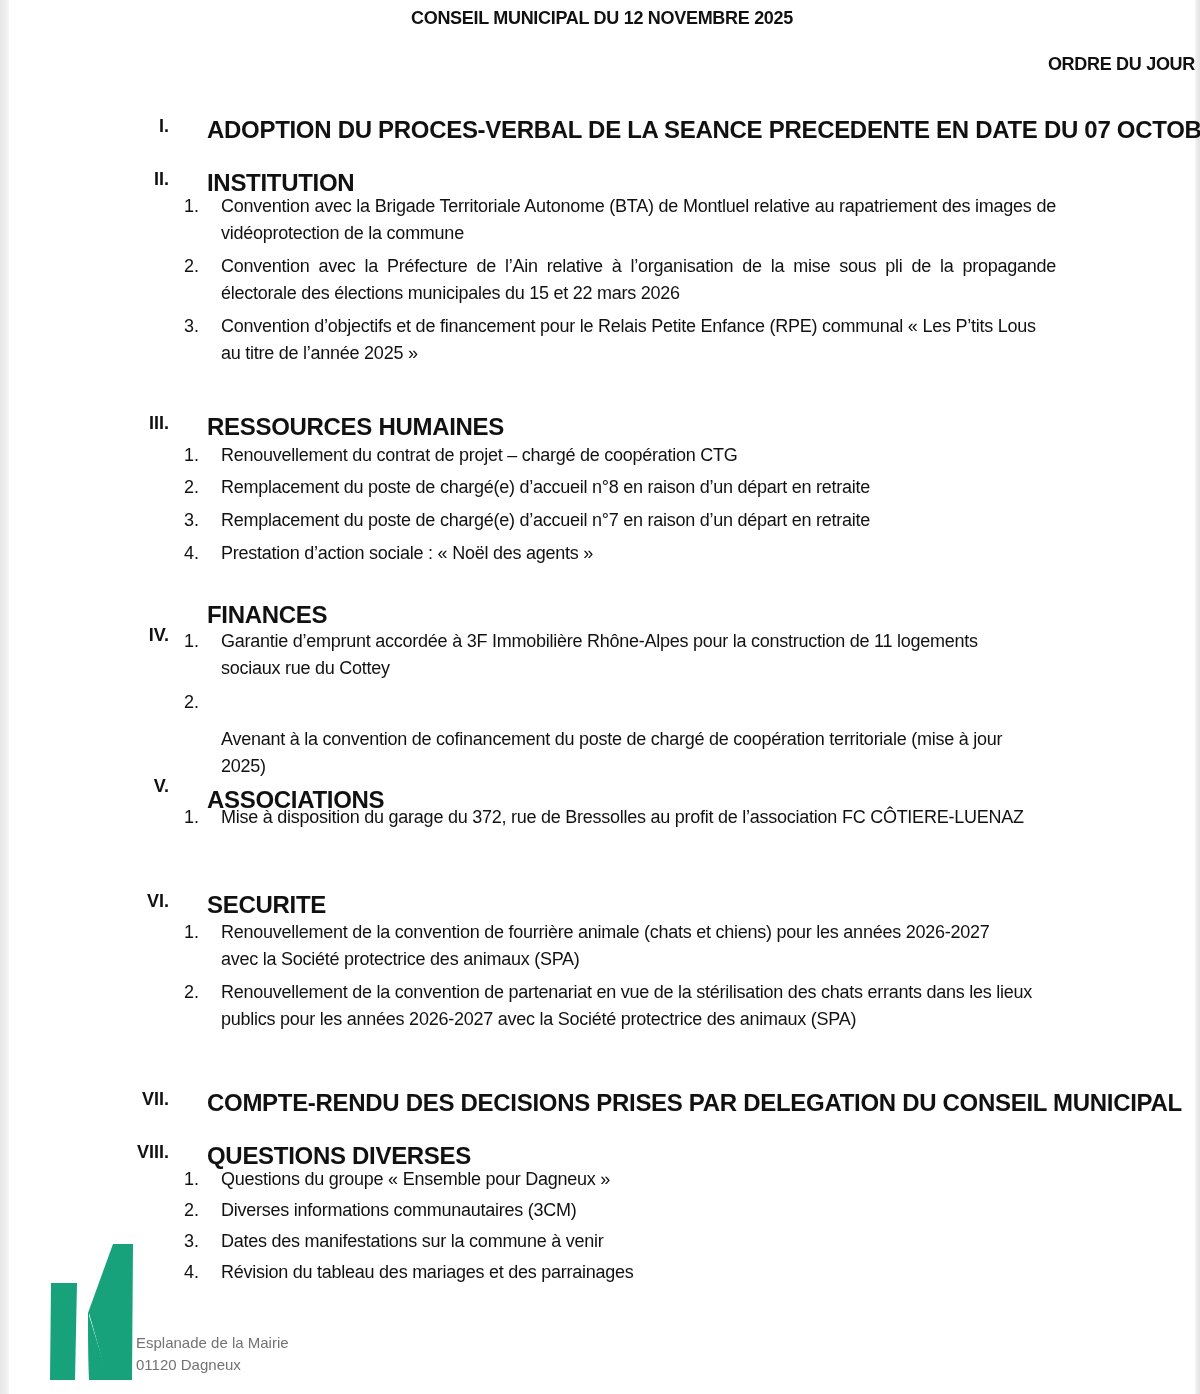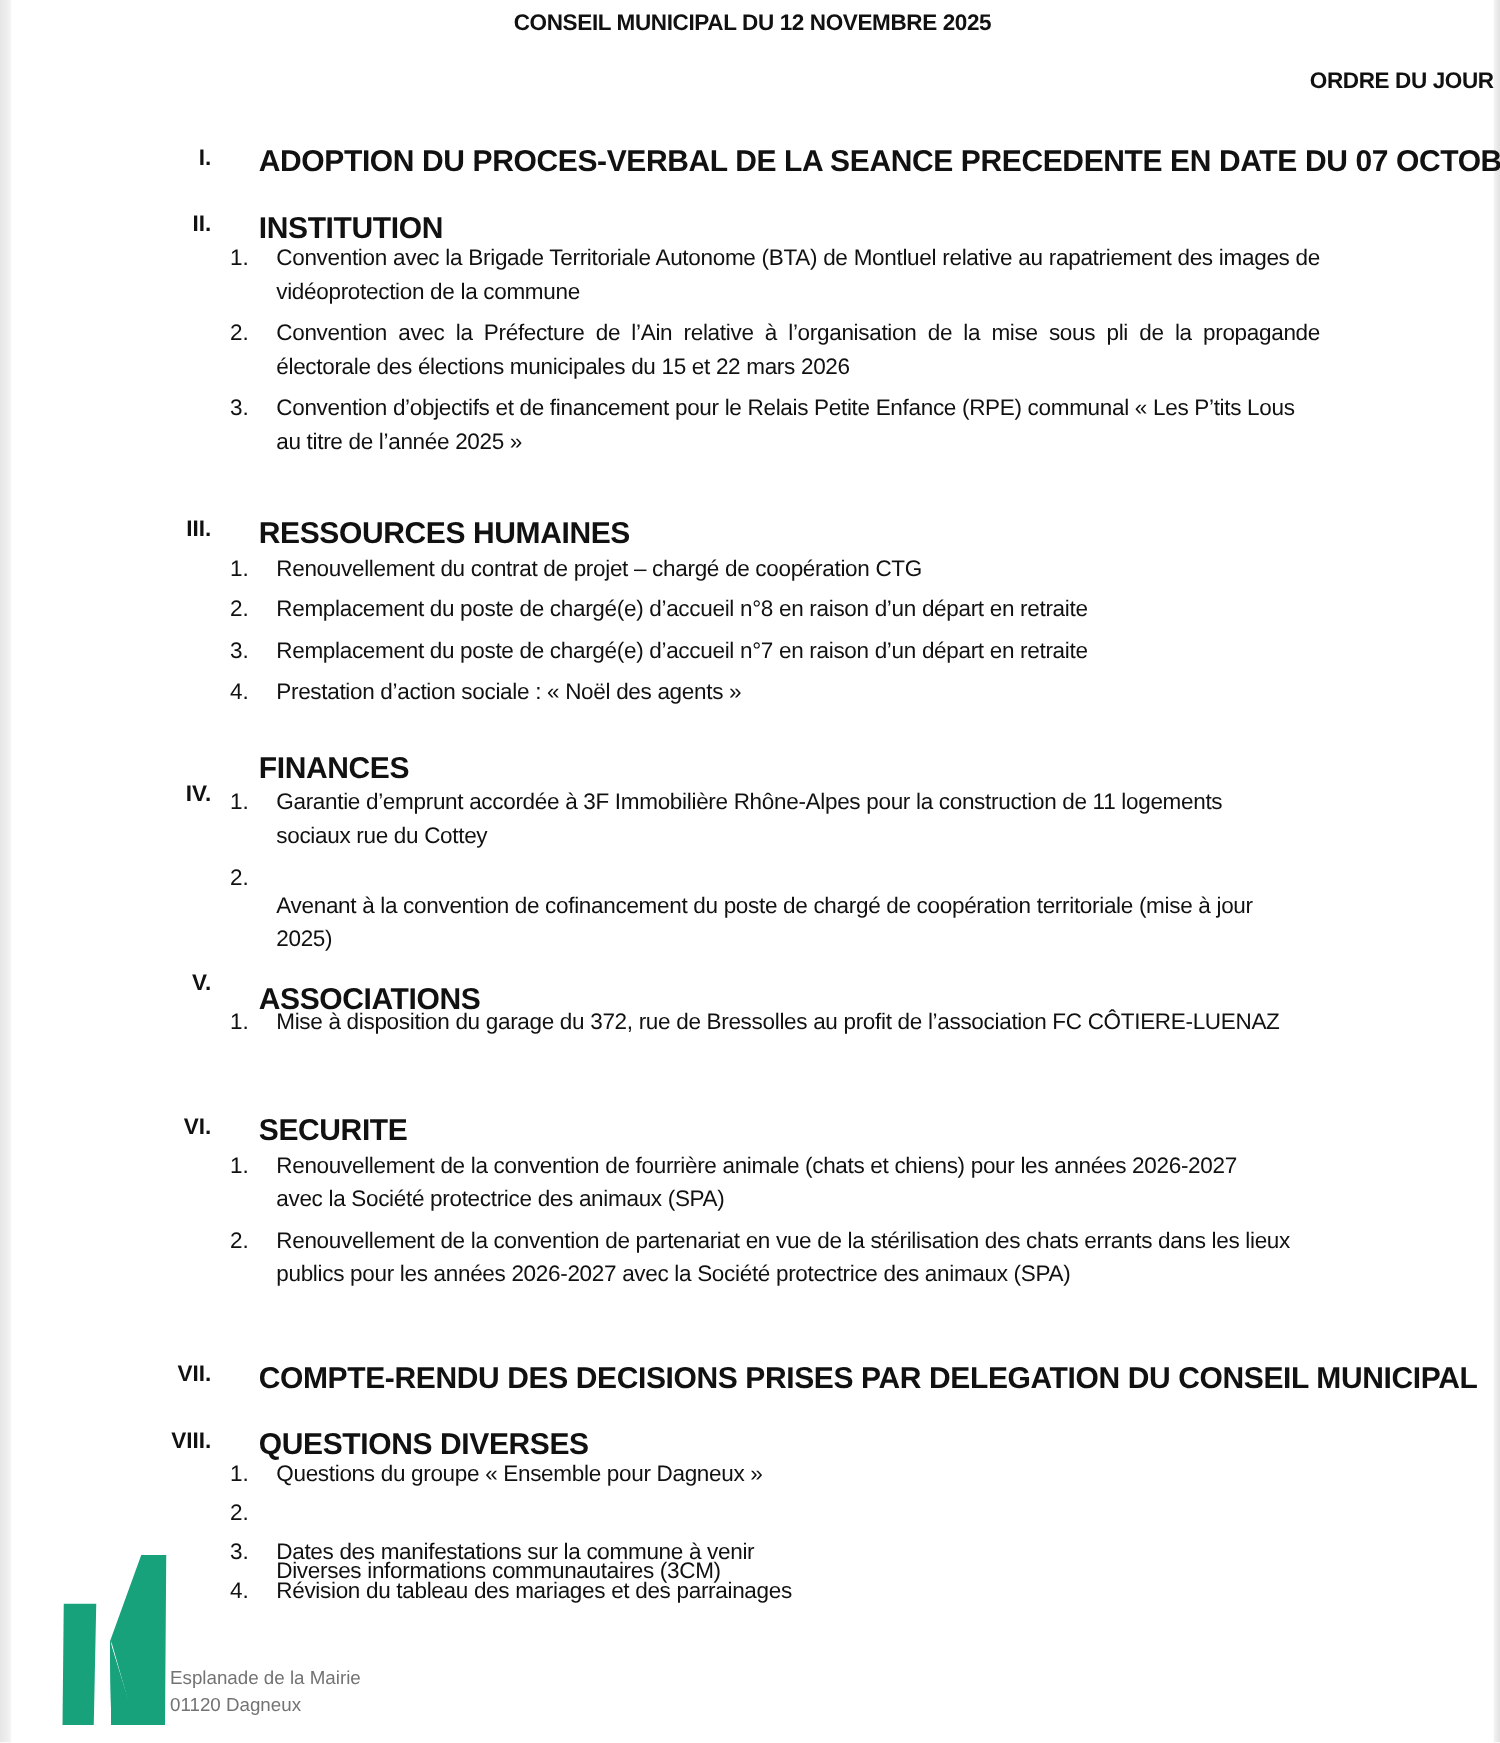--- a/index.html
+++ b/index.html
@@ -94,21 +94,21 @@
   </div>
 
   <div>
     <div class="sec-num" style="top:625px;">IV.</div>
     <div class="sec-title" style="top:601px;">FINANCES</div>
 
     <div class="item-num" style="top:631px;">1.</div>
     <div class="item-text" style="top:628px; width:800px;">Garantie d’emprunt accordée à 3F Immobilière Rhône-Alpes pour la construction de 11 logements sociaux rue du Cottey</div>
 
     <div class="item-num" style="top:692px;">2.</div>
-    <div class="item-text" style="top:711px; width:815px;">Avenant à la convention de cofinancement du poste de chargé de coopération territoriale (mise à jour 2025)</div>
+    <div class="item-text" style="top:726px; width:815px;">Avenant à la convention de cofinancement du poste de chargé de coopération territoriale (mise à jour 2025)</div>
   </div>
 
   <div>
     <div class="sec-num" style="top:776px;">V.</div>
     <div class="sec-title" style="top:786px;">ASSOCIATIONS</div>
 
     <div class="item-num" style="top:807px;">1.</div>
     <div class="item-text" style="top:804px; width:830px;">Mise à disposition du garage du 372, rue de Bressolles au profit de l’association FC CÔTIERE-LUENAZ</div>
   </div>
 
@@ -129,21 +129,21 @@
   </div>
 
   <div>
     <div class="sec-num" style="top:1142px;">VIII.</div>
     <div class="sec-title" style="top:1142px;">QUESTIONS DIVERSES</div>
 
     <div class="item-num" style="top:1169px;">1.</div>
     <div class="item-text single" style="top:1166px;">Questions du groupe « Ensemble pour Dagneux »</div>
 
     <div class="item-num" style="top:1200px;">2.</div>
-    <div class="item-text single" style="top:1197px;margin-top:46px;">Diverses informations communautaires (3CM)</div>
+    <div class="item-text single" style="top:1197px;">Diverses informations communautaires (3CM)</div>
 
     <div class="item-num" style="top:1231px;">3.</div>
     <div class="item-text single" style="top:1228px;">Dates des manifestations sur la commune à venir</div>
 
     <div class="item-num" style="top:1262px;">4.</div>
     <div class="item-text single" style="top:1259px;">Révision du tableau des mariages et des parrainages</div>
   </div>
 
   <svg class="logo" width="140" height="1394" viewBox="0 0 140 1394">
     <polygon points="42,1283 68,1283 66,1380 41,1380" fill="#17a27c"></polygon>

